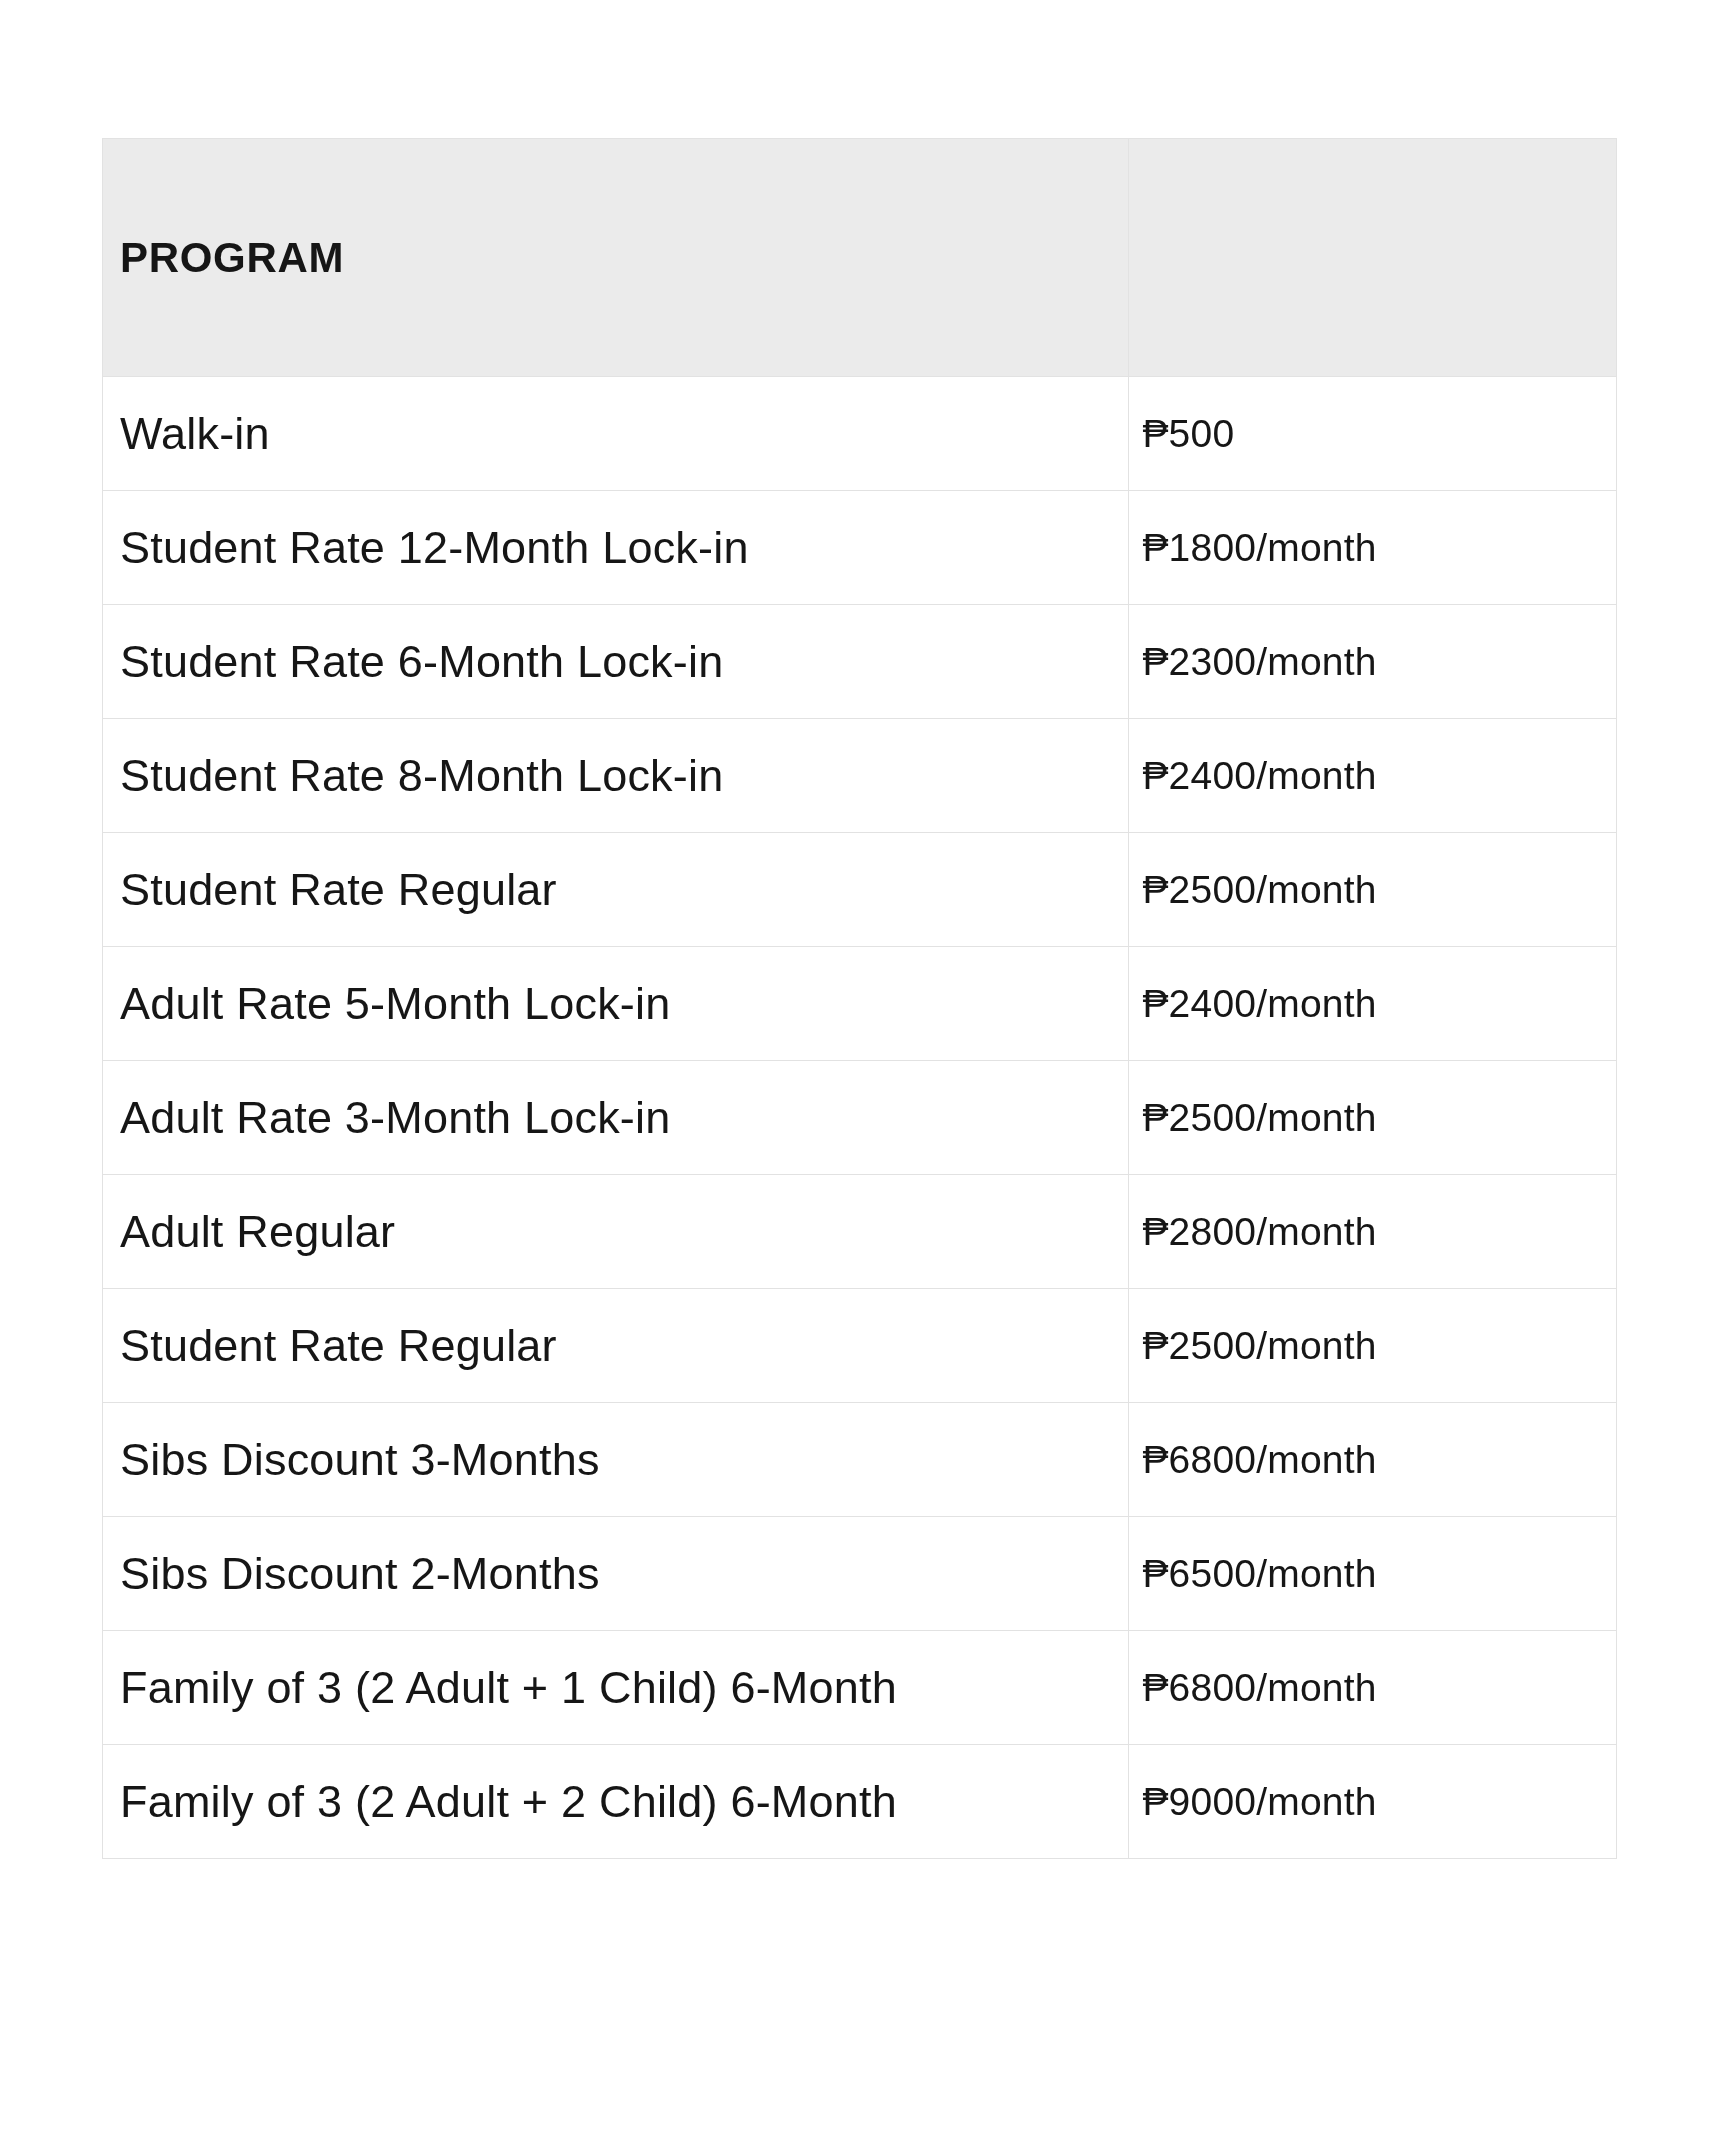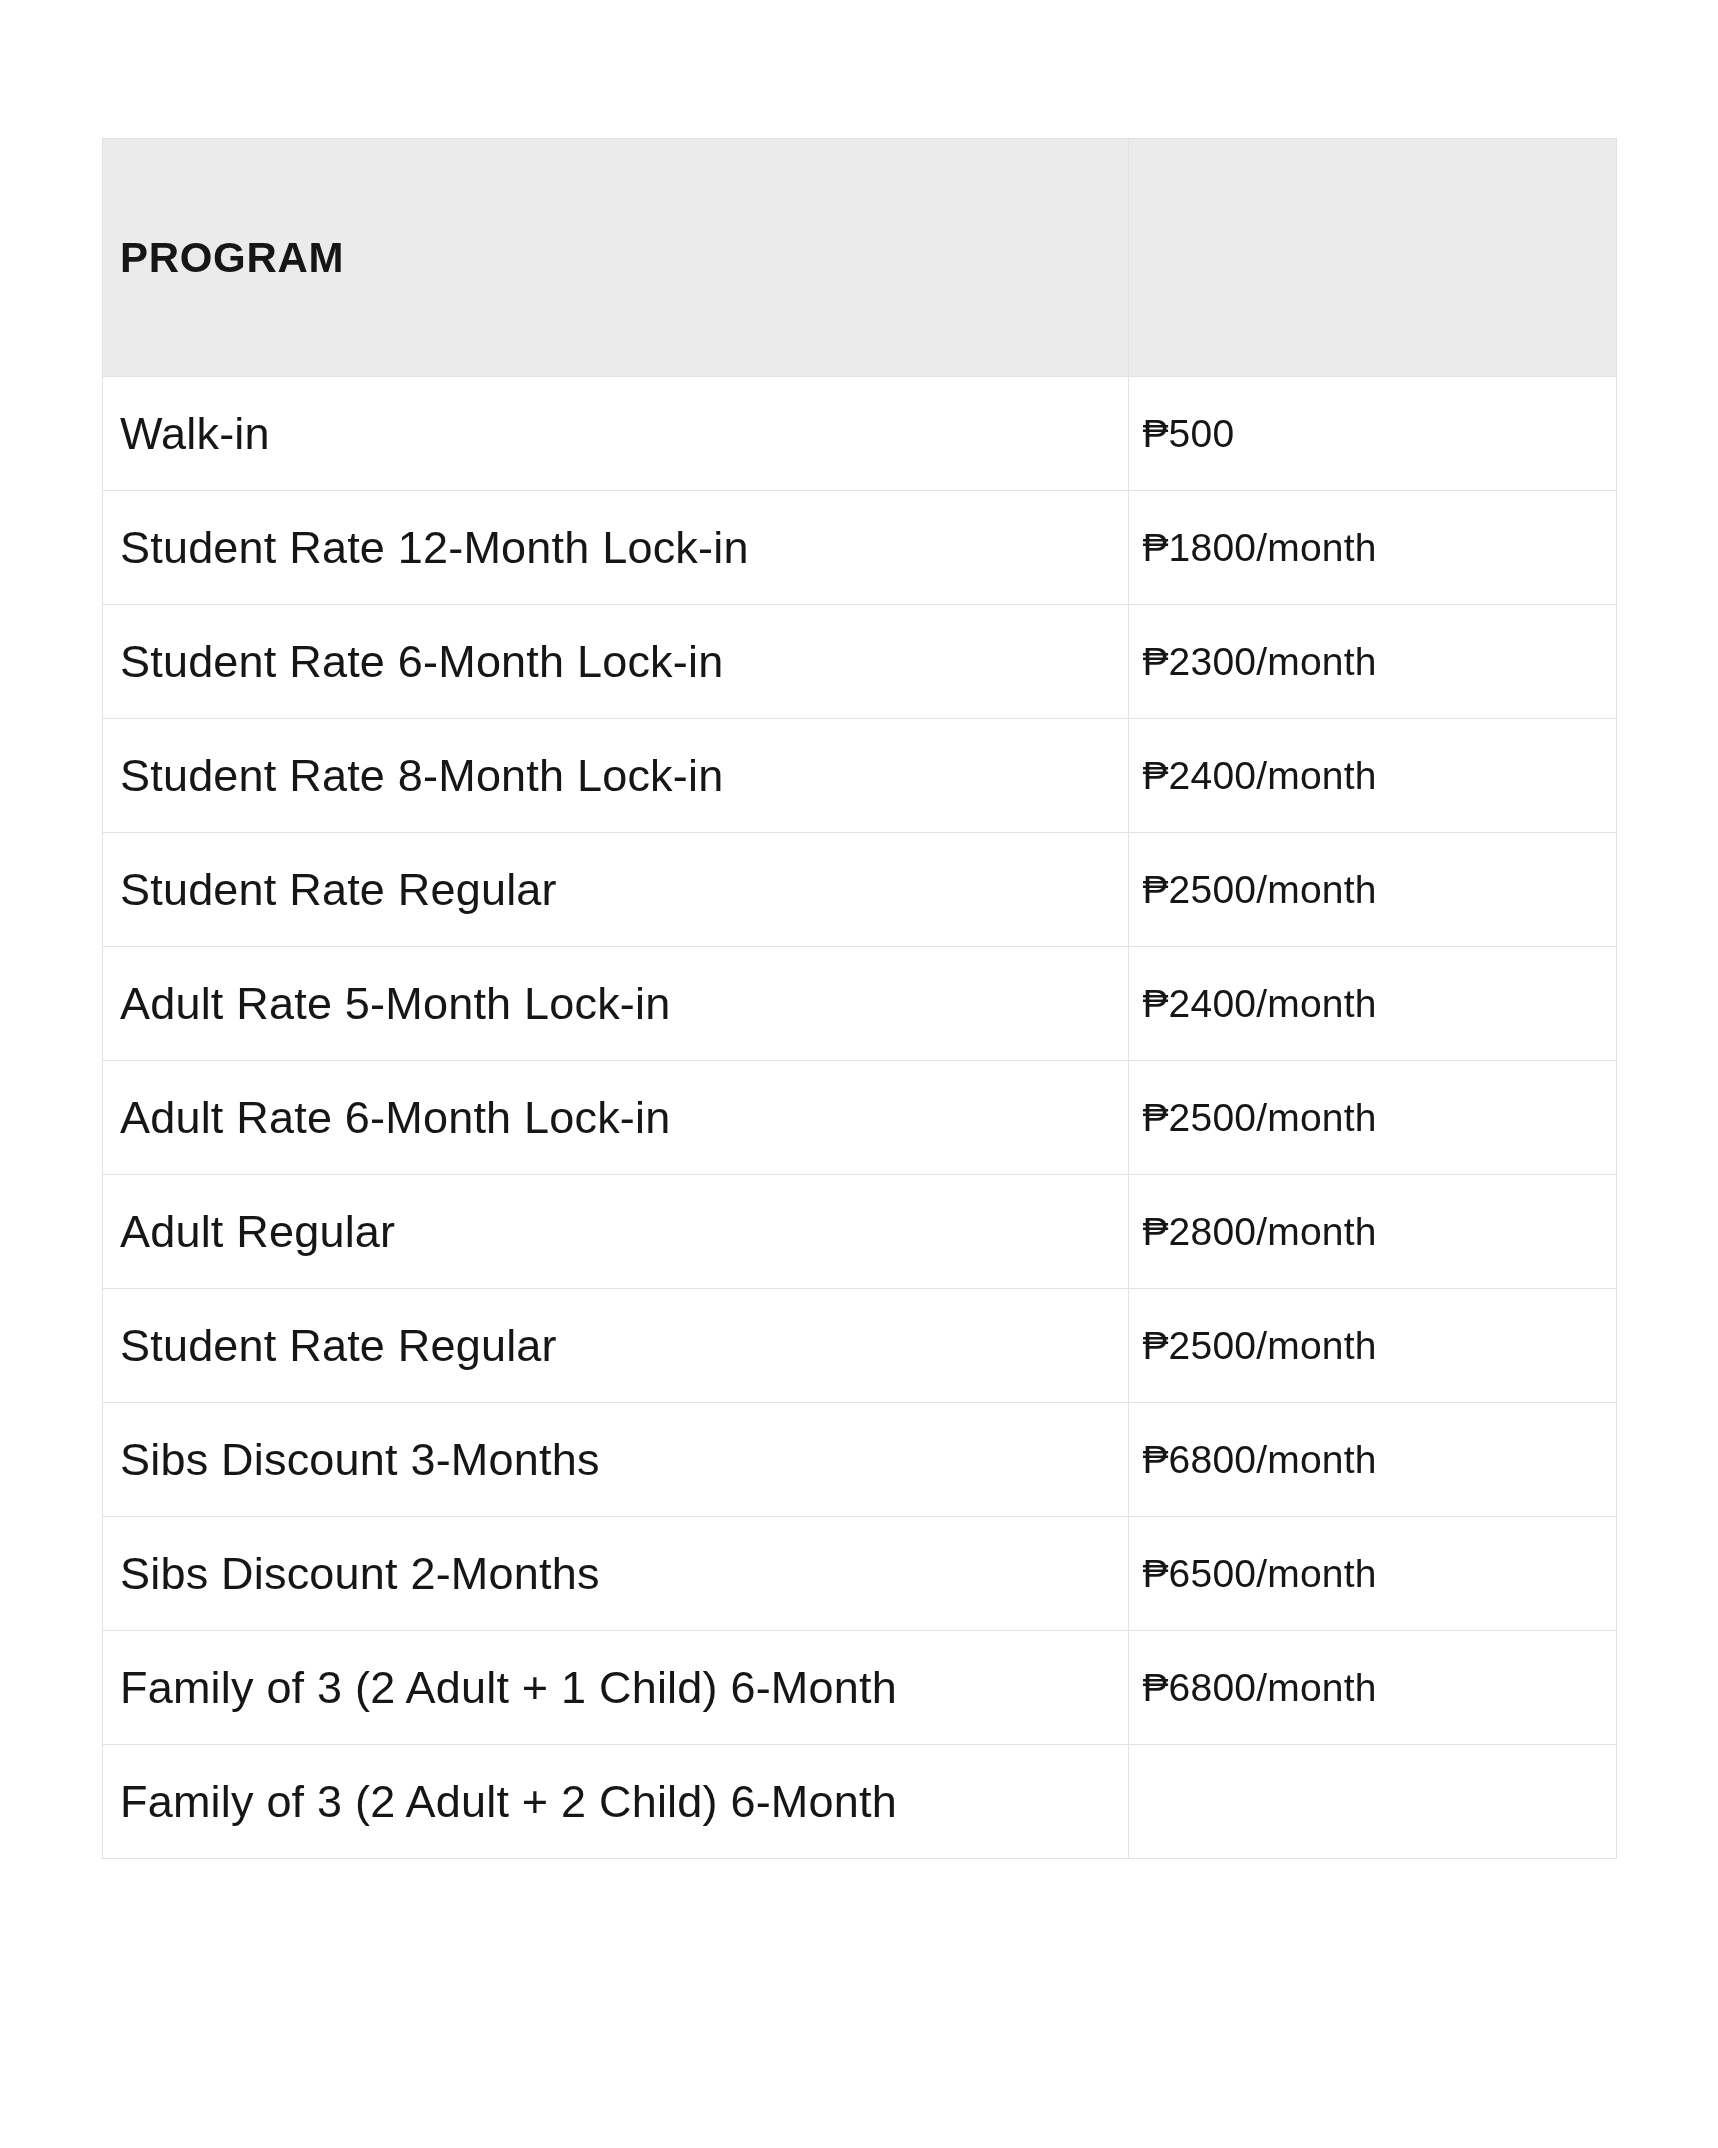--- a/index.html
+++ b/index.html
@@ -85,21 +85,21 @@
   </div>
       <div class="t-row">
     <div class="cell col-program">Student Rate Regular</div>
     <div class="cell col-rate">₱2500/month</div>
   </div>
       <div class="t-row">
     <div class="cell col-program">Adult Rate 5-Month Lock-in</div>
     <div class="cell col-rate">₱2400/month</div>
   </div>
       <div class="t-row">
-    <div class="cell col-program">Adult Rate 6-Month Lock-in</div>
+    <div class="cell col-program">Adult Rate 3-Month Lock-in</div>
     <div class="cell col-rate">₱2500/month</div>
   </div>
       <div class="t-row">
     <div class="cell col-program">Adult Regular</div>
     <div class="cell col-rate">₱2800/month</div>
   </div>
       <div class="t-row">
     <div class="cell col-program">Student Rate Regular</div>
     <div class="cell col-rate">₱2500/month</div>
   </div>
@@ -110,16 +110,17 @@
       <div class="t-row">
     <div class="cell col-program">Sibs Discount 2-Months</div>
     <div class="cell col-rate">₱6500/month</div>
   </div>
       <div class="t-row">
     <div class="cell col-program">Family of 3 (2 Adult + 1 Child) 6-Month</div>
     <div class="cell col-rate">₱6800/month</div>
   </div>
       <div class="t-row">
     <div class="cell col-program">Family of 3 (2 Adult + 2 Child) 6-Month</div>
+    <div class="cell col-rate">₱9000/month</div>
   </div>
     </div>
 </div>
 
 
 </body></html>

